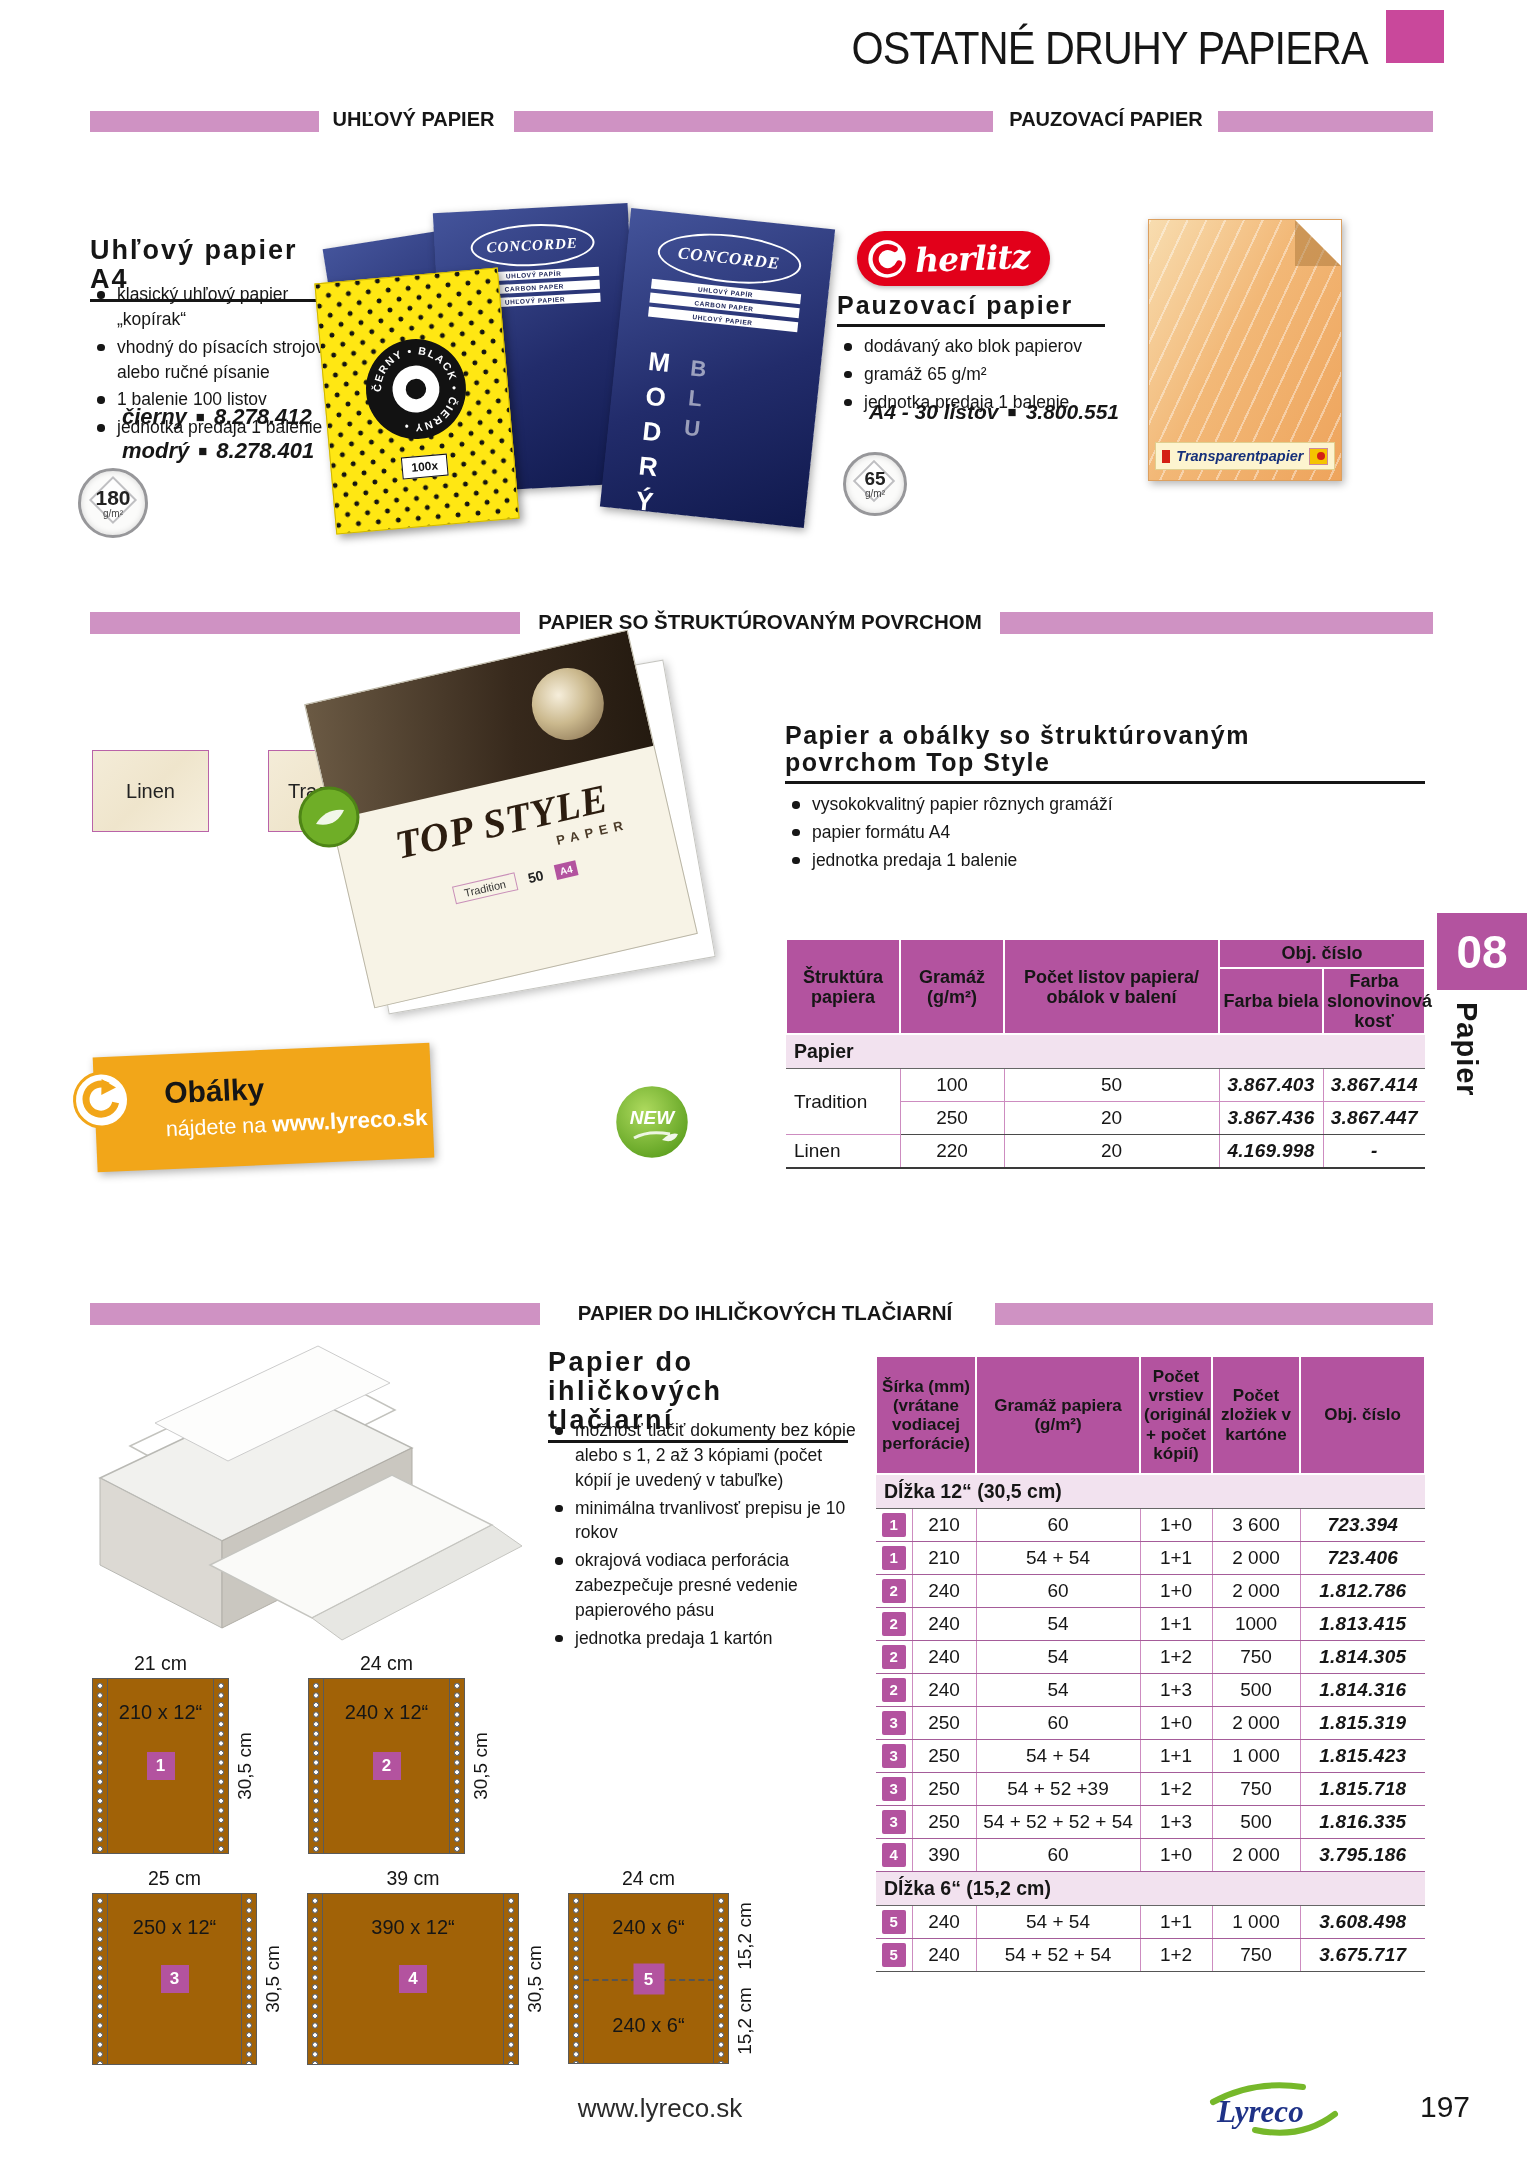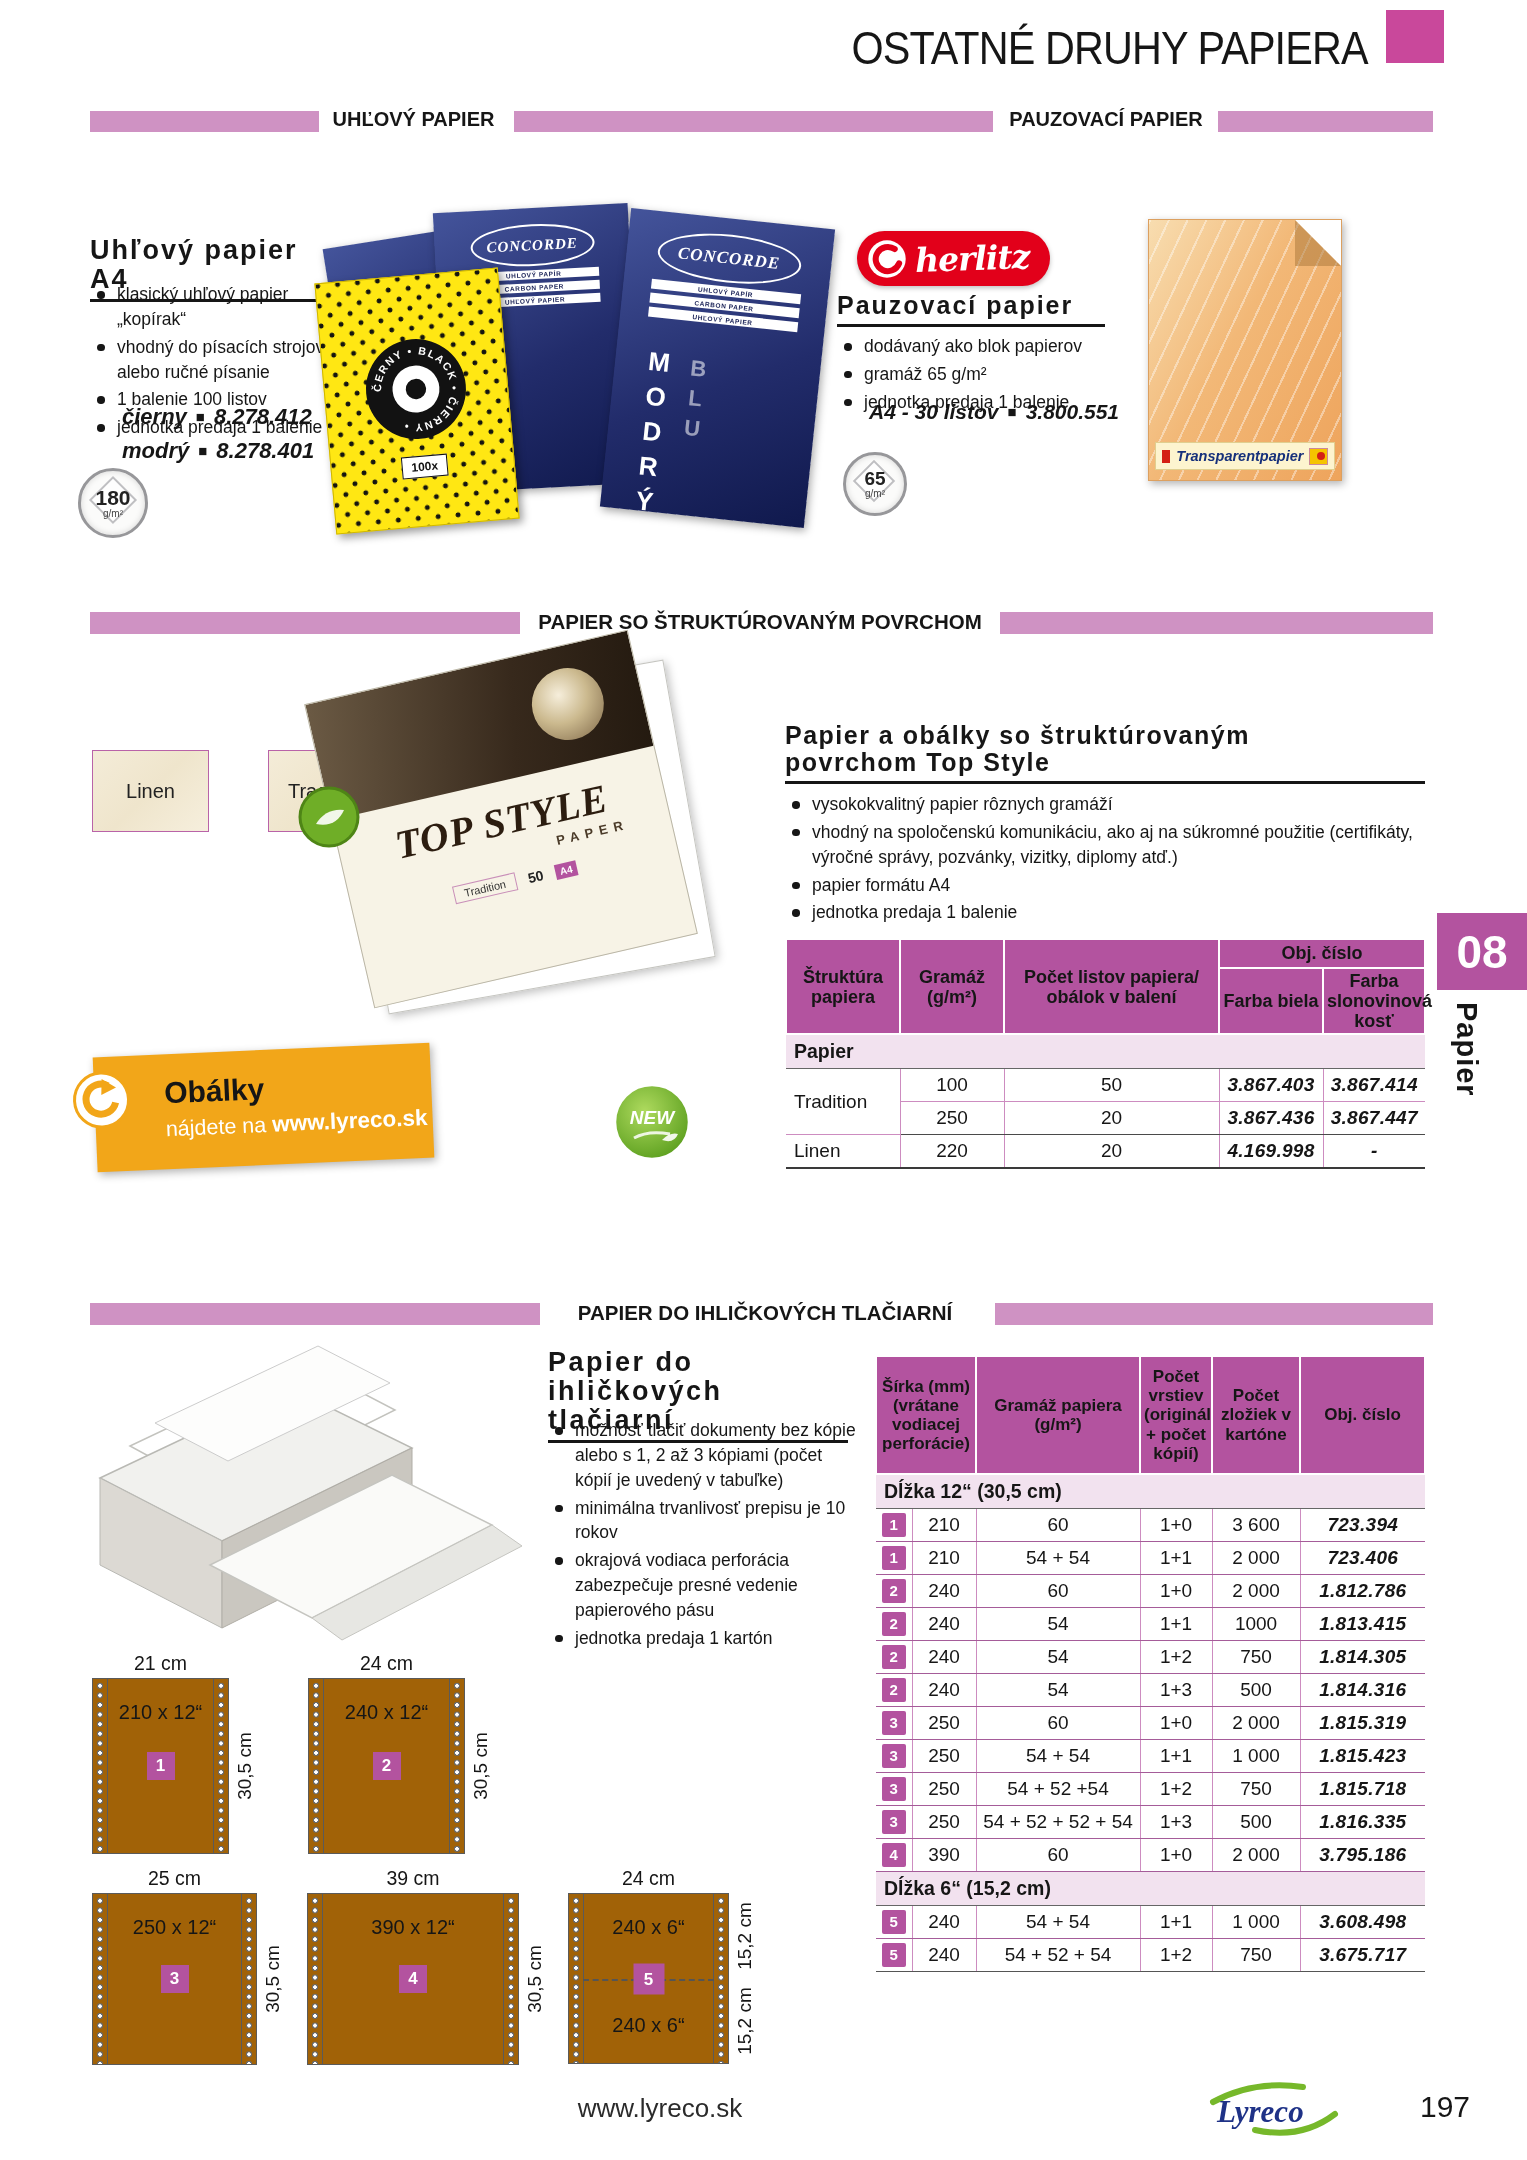--- a/index.html
+++ b/index.html
@@ -277,21 +277,20 @@
       </svg>
     </div>
   </div>
 
   <h2 class="ph" style="left:785px;top:722px;width:640px;font-size:25px;letter-spacing:1.5px;">
     <span>Papier a obálky so štruktúrovaným</span>
     <span class="l2">povrchom Top Style</span>
   </h2>
   <ul class="bl" style="left:785px;top:792px;width:648px;">
     <li>vysokokvalitný papier rôznych gramáží</li>
-    <li>vhodný na spoločenskú komunikáciu, ako aj na súkromné použitie (certifikáty, výročné správy, pozvánky, vizitky, diplomy atď.)</li>
     <li>papier formátu A4</li>
     <li>jednotka predaja 1 balenie</li>
   </ul>
 
   <table class="t1" style="left:785px;top:938px;width:639px;">
     <colgroup>
         <col style="width:114px">
         <col style="width:104px">
         <col style="width:215px">
         <col style="width:104px">
@@ -470,21 +469,21 @@
           <td><span class="rbadge">3</span></td>
           <td>250</td>
           <td>54 + 54</td>
           <td>1+1</td>
           <td>1 000</td>
           <td class="code">1.815.423</td>
         </tr>
     <tr>
           <td><span class="rbadge">3</span></td>
           <td>250</td>
-          <td>54 + 52 +54</td>
+          <td>54 + 52 +39</td>
           <td>1+2</td>
           <td>750</td>
           <td class="code">1.815.718</td>
         </tr>
     <tr>
           <td><span class="rbadge">3</span></td>
           <td>250</td>
           <td>54 + 52 + 52 + 54</td>
           <td>1+3</td>
           <td>500</td>

